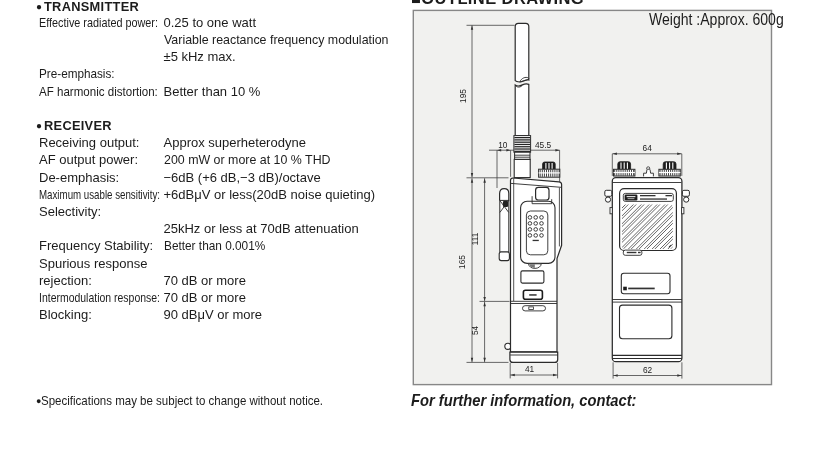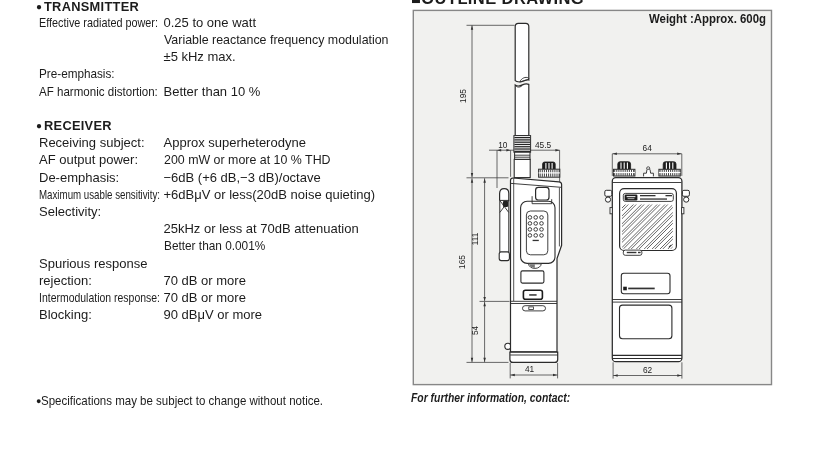--- a/index.html
+++ b/index.html
@@ -373,21 +373,21 @@
   </div>
 <div class="row" style="top:66.4px">
     <span class="lab" style="transform:scaleX(0.902);transform-origin:0 50%;display:inline-block;">Pre-emphasis:</span>
   </div>
 <div class="row" style="top:83.6px">
     <span class="lab" style="transform:scaleX(0.889);transform-origin:0 50%;display:inline-block;">AF harmonic distortion:</span>
     <span class="val" style="">Better than 10 %</span>
   </div>
 <div class="hd" style="top:117.8px"><span class="blt">●</span><span class="hx">RECEIVER</span></div>
 <div class="row" style="top:135.2px">
-    <span class="lab" style="">Receiving subject:</span>
+    <span class="lab" style="">Receiving output:</span>
     <span class="val" style="">Approx superheterodyne</span>
   </div>
 <div class="row" style="top:152.4px">
     <span class="lab" style="">AF output power:</span>
     <span class="val" style="transform:scaleX(0.954);transform-origin:0 50%;display:inline-block;">200 mW or more at 10 % THD</span>
   </div>
 <div class="row" style="top:169.6px">
     <span class="lab" style="">De-emphasis:</span>
     <span class="val" style="">−6dB (+6 dB,−3 dB)/octave</span>
   </div>
@@ -395,36 +395,37 @@
     <span class="lab" style="transform:scaleX(0.748);transform-origin:0 50%;display:inline-block;">Maximum usable sensitivity:</span>
     <span class="val" style="">+6dBμV or less(20dB noise quieting)</span>
   </div>
 <div class="row" style="top:204.0px">
     <span class="lab" style="">Selectivity:</span>
   </div>
 <div class="row" style="top:221.2px">
     <span class="val" style="">25kHz or less at 70dB attenuation</span>
   </div>
 <div class="row" style="top:238.4px">
+    <span class="lab" style="">Frequency Stability:</span>
     <span class="val" style="transform:scaleX(0.91);transform-origin:0 50%;display:inline-block;">Better than 0.001%</span>
   </div>
 <div class="row" style="top:255.6px">
     <span class="lab" style="">Spurious response</span>
   </div>
 <div class="row" style="top:272.8px">
     <span class="lab" style="">rejection:</span>
     <span class="val" style="">70 dB or more</span>
   </div>
 <div class="row" style="top:290.0px">
     <span class="lab" style="transform:scaleX(0.805);transform-origin:0 50%;display:inline-block;">Intermodulation response:</span>
     <span class="val" style="">70 dB or more</span>
   </div>
 <div class="row" style="top:307.2px">
     <span class="lab" style="">Blocking:</span>
     <span class="val" style="">90 dBμV or more</span>
   </div>
 
-<div style="position:absolute;left:649px;top:11.2px;width:117.5px;font-size:13px;font-weight:bold;white-space:nowrap">
+<div style="position:absolute;left:649px;top:11.2px;width:117.5px;font-size:16px;font-weight:normal;white-space:nowrap">
  <span style="display:inline-block;transform:scaleX(0.877);transform-origin:0 50%">Weight :Approx. 600g</span></div>
 
 <div style="position:absolute;left:36px;top:393.4px;font-size:13px;white-space:nowrap"><span style="font-size:9px;vertical-align:1px">●</span><span style="display:inline-block;transform:scaleX(0.885);transform-origin:0 50%">Specifications may be subject to change without notice.</span></div>
 
-<div style="position:absolute;left:411px;top:391.3px;font-size:12px;font-weight:bold;font-style:italic;white-space:nowrap">
+<div style="position:absolute;left:411px;top:391.3px;font-size:17px;font-weight:bold;font-style:italic;white-space:nowrap">
  <span style="display:inline-block;transform:scaleX(0.865);transform-origin:0 50%">For further information, contact:</span></div>
 </body></html>

